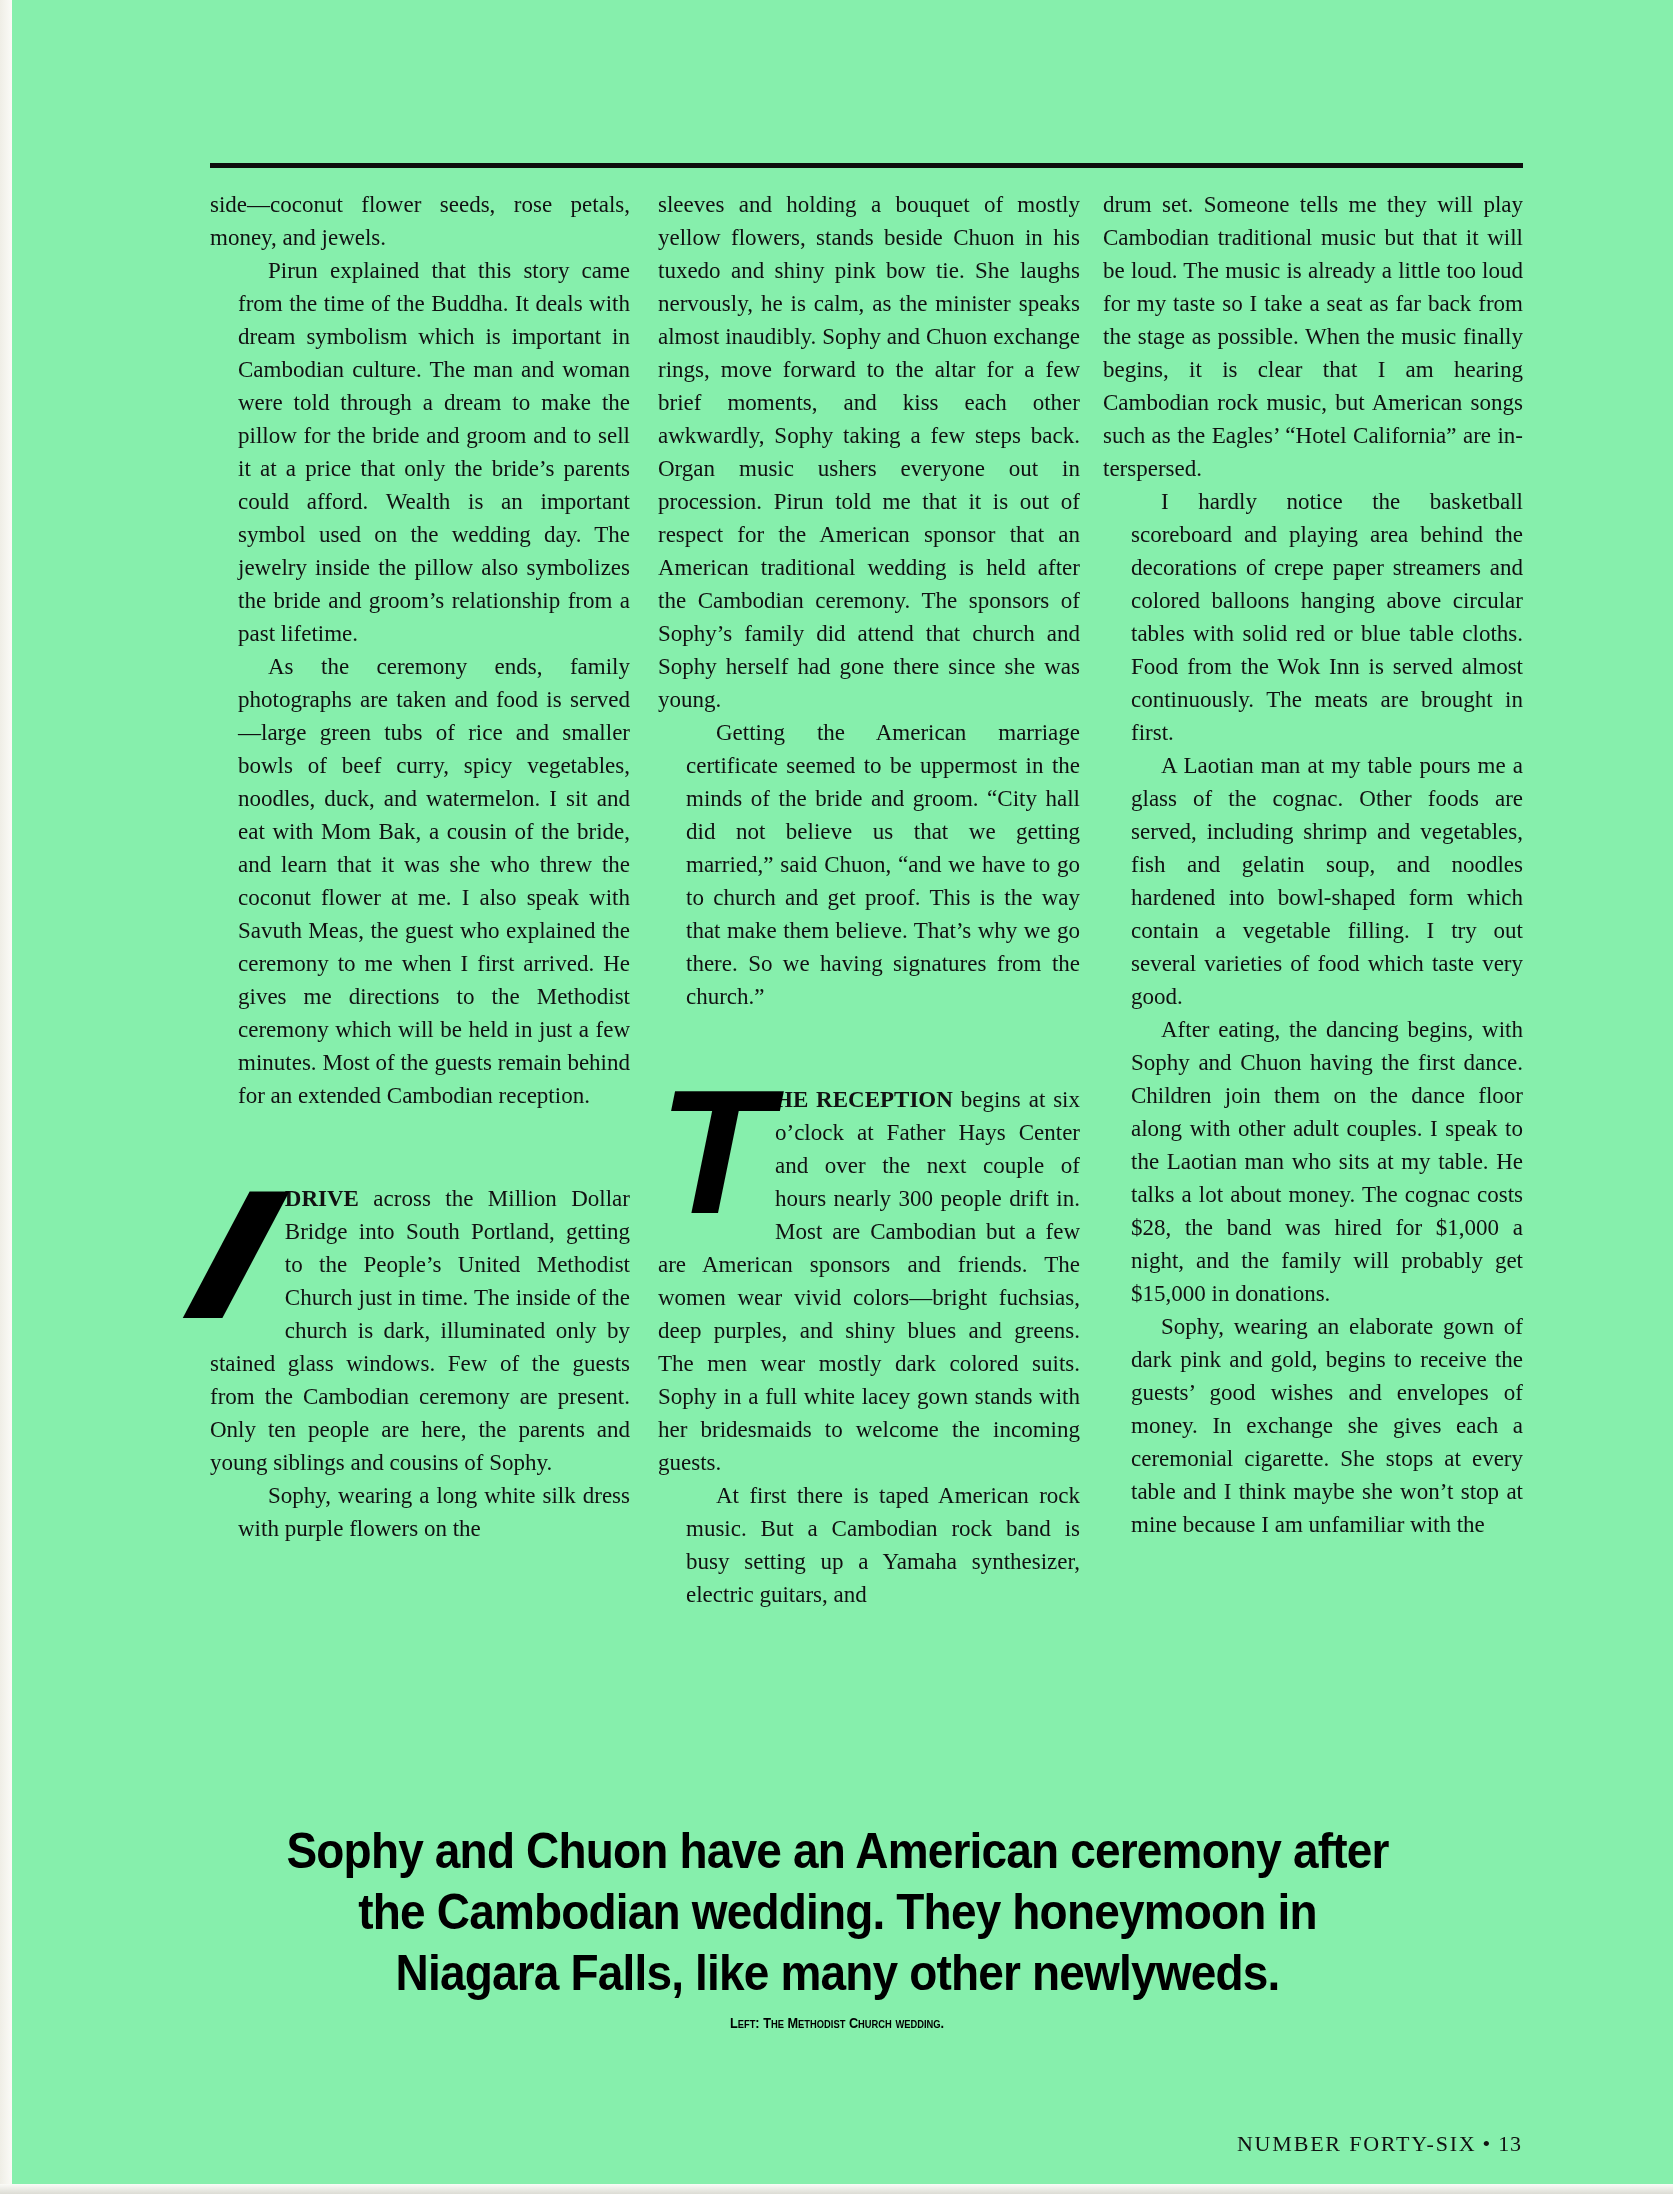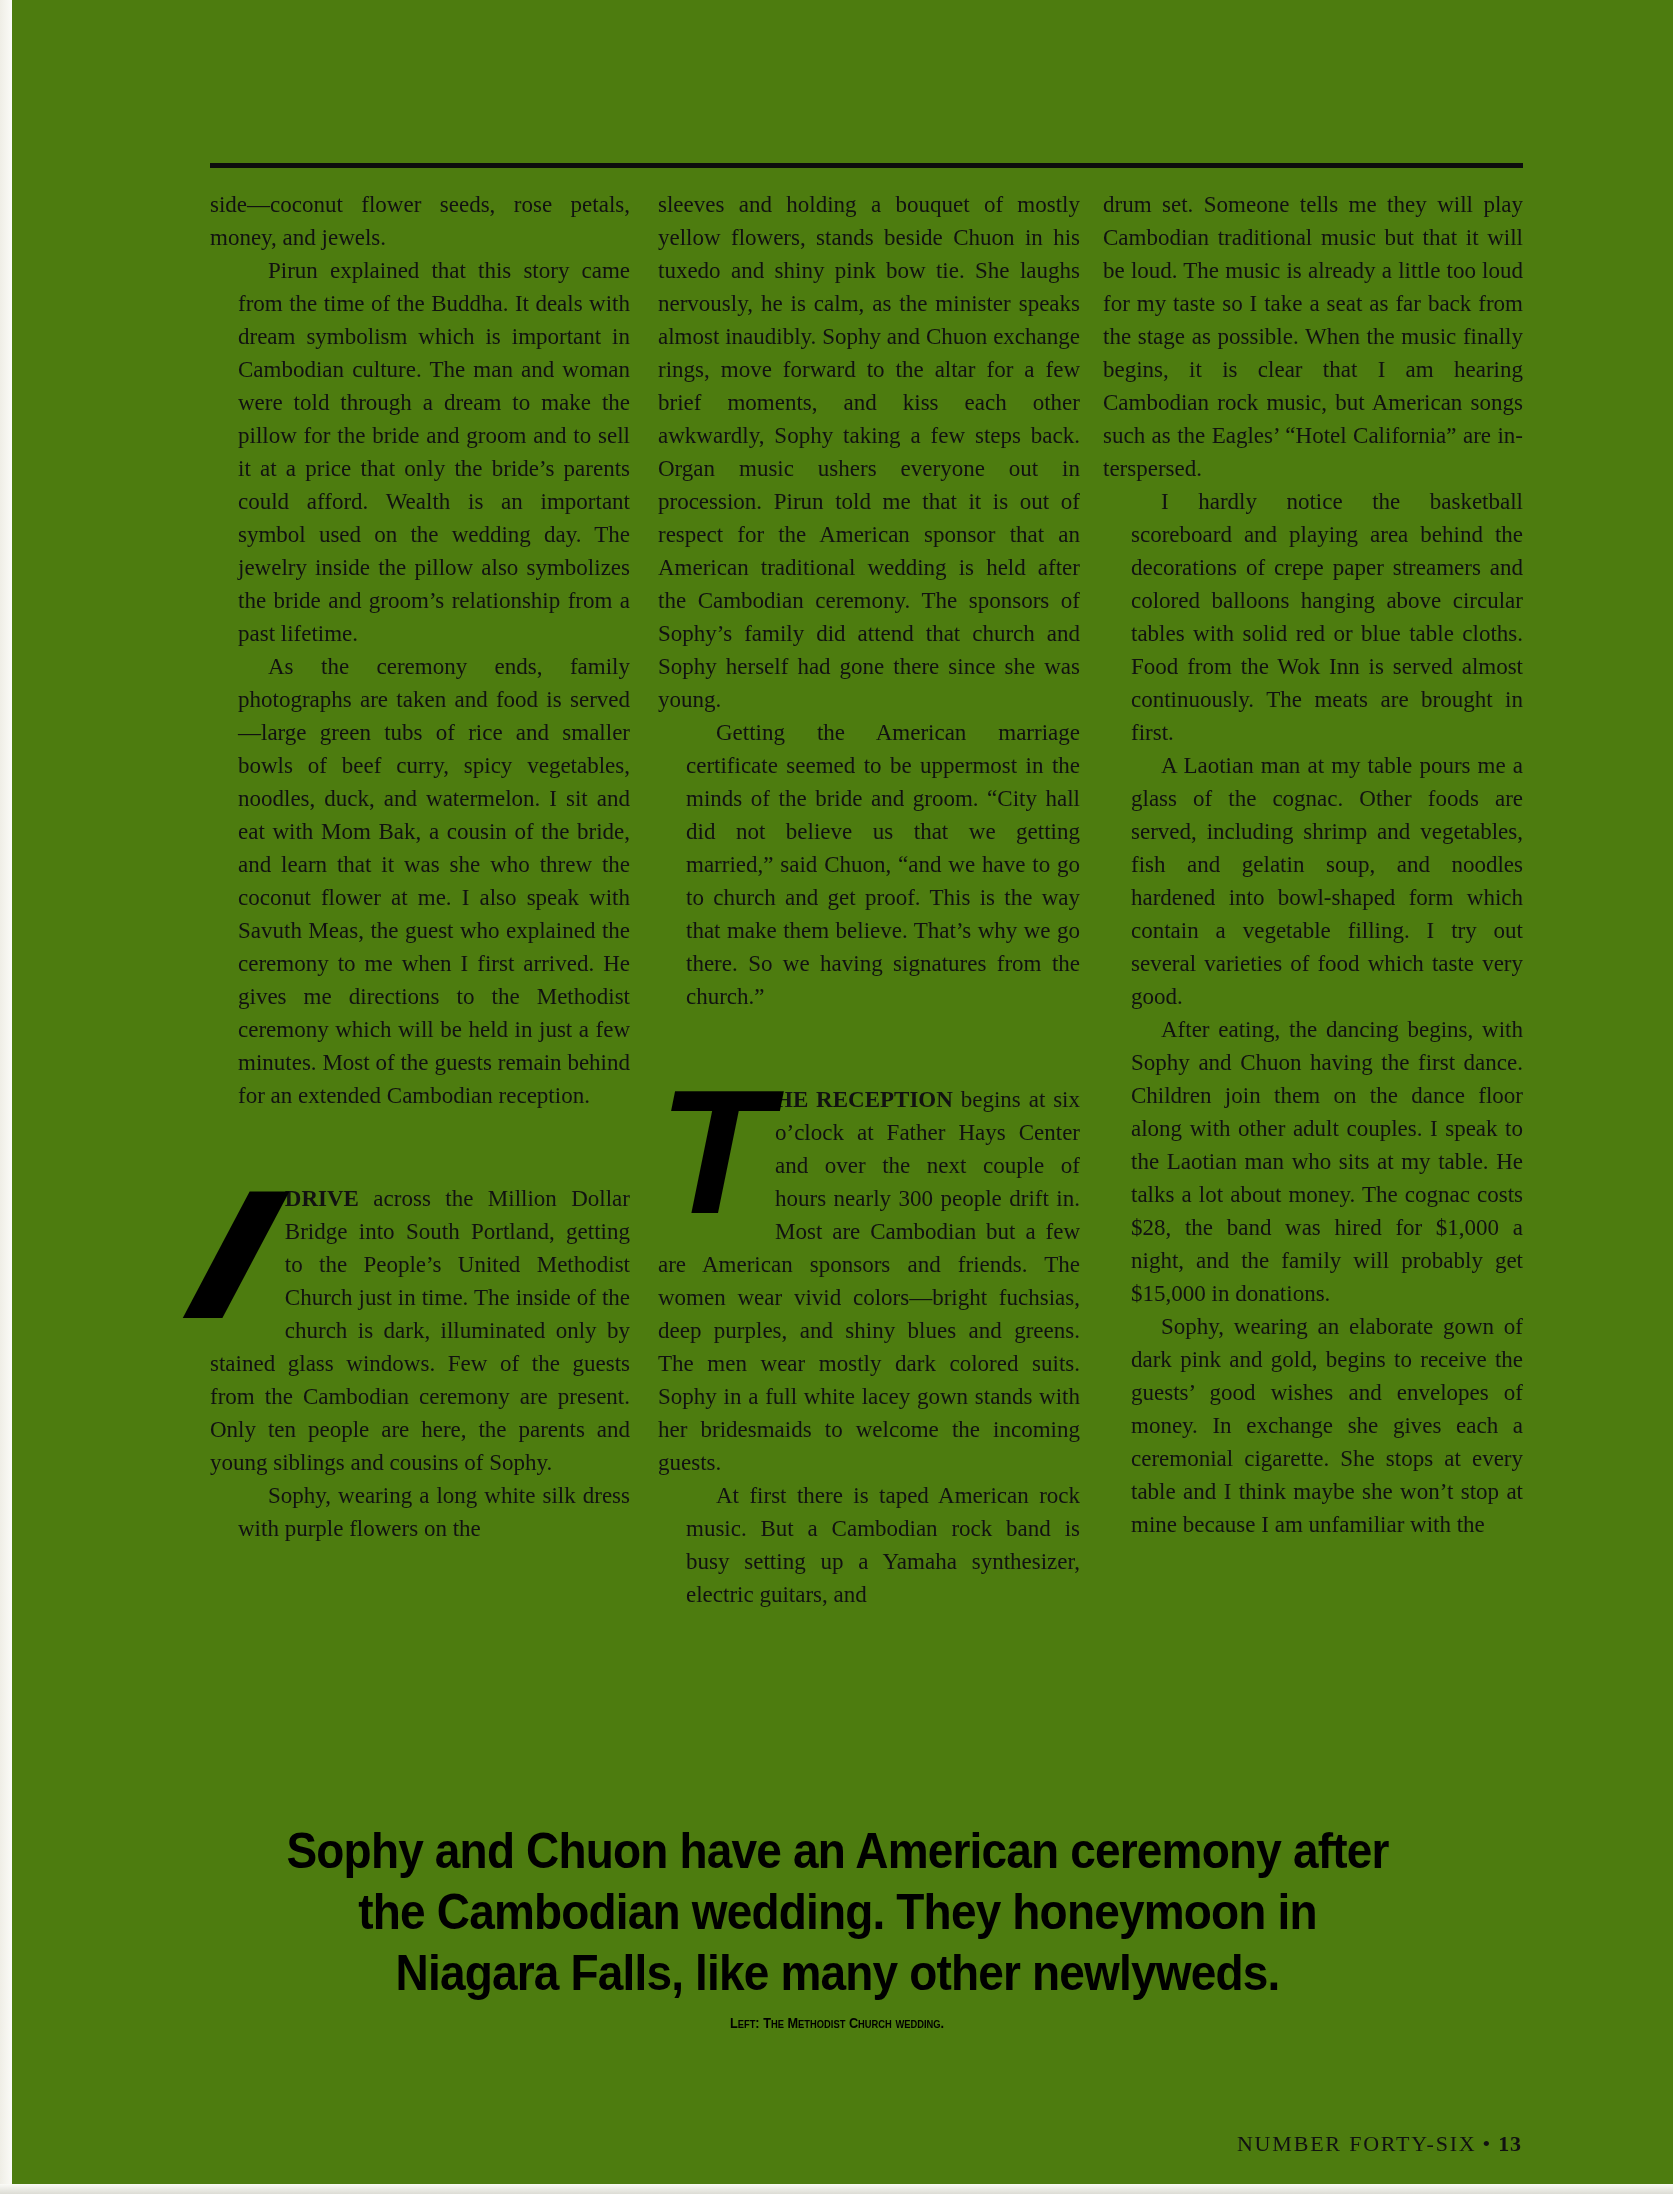--- a/index.html
+++ b/index.html
@@ -12,21 +12,21 @@
       height: 2194px;
       position: relative;
       overflow: hidden;
       font-family: "Liberation Serif", "DejaVu Serif", serif;
       color: #111;
     }
     .page {
       position: absolute;
       left: 0; top: 0;
       width: 1673px; height: 2194px;
-      background: #4d7c0f;
+      background: #86efac;
     }
     .left-edge {
       position: absolute;
       left: 0; top: 0;
       width: 12.3px; height: 2194px;
       background: linear-gradient(to right, #efeee6, #fbfbf7);
     }
     .bottom-edge {
       position: absolute;
       left: 0; bottom: 0;
@@ -122,21 +122,21 @@
     .folio {
       position: absolute;
       right: 151px;
       top: 2131px;
       font-family: "Liberation Serif", "DejaVu Serif", serif;
       font-size: 22px;
       letter-spacing: 1.8px;
       color: #111;
     }
     .folio .page-num {
-      font-weight: bold;
+      font-weight: normal;
       letter-spacing: 0.9px;
     }
     .folio .bullet {
       margin: 0 6.1px;
     }
   </style>
 </head>
 <body>
 
 <div class="page">

